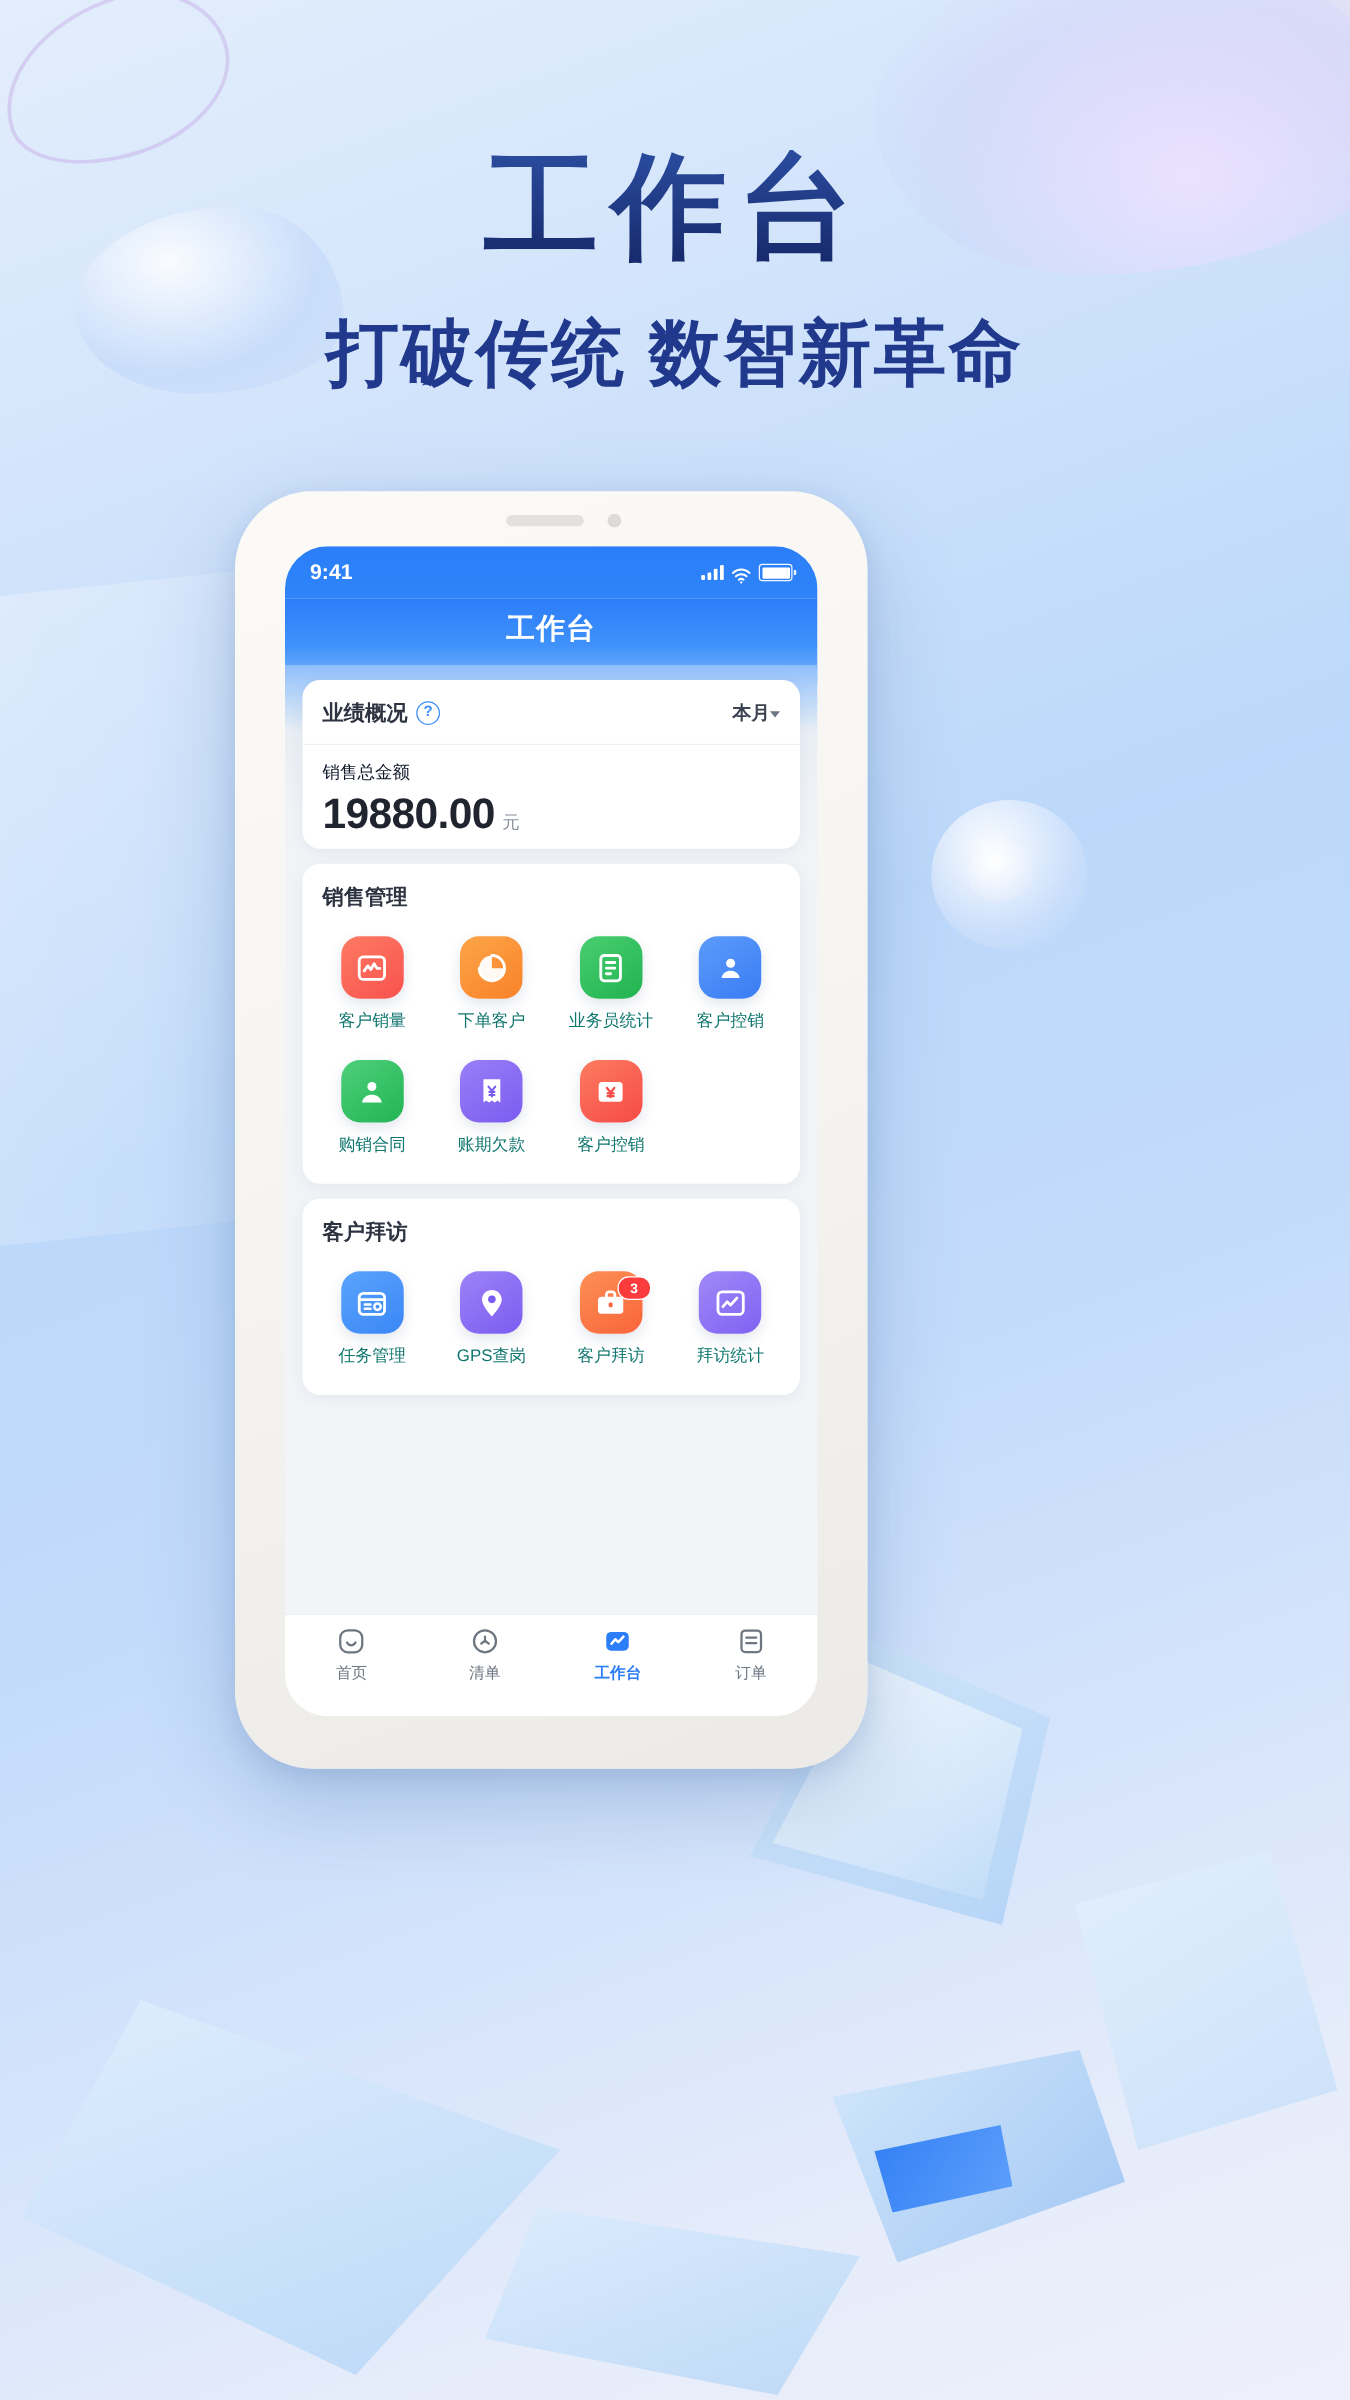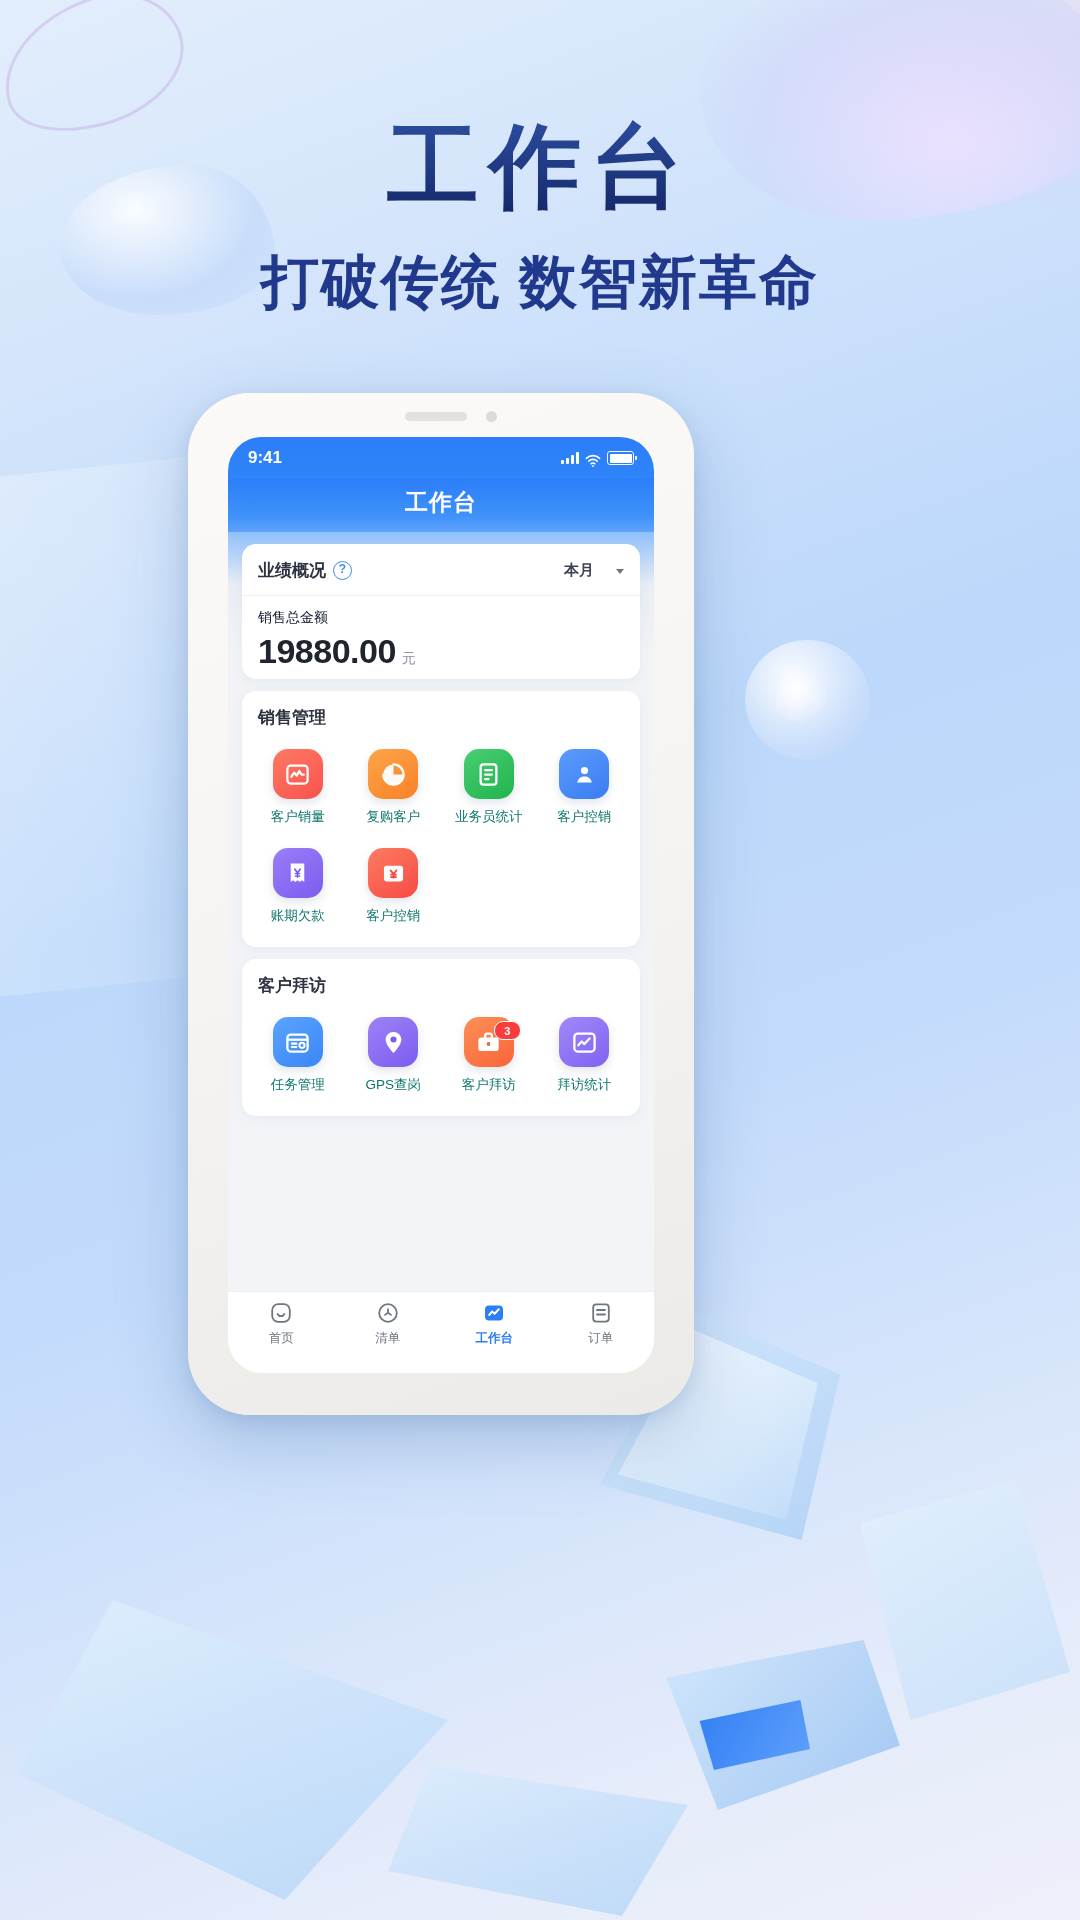--- a/index.html
+++ b/index.html
@@ -194,21 +194,21 @@
     display:flex;align-items:center;justify-content:space-between;
     padding:15px 16px 13px 16px;border-bottom:1px solid #f0f1f3;
   }
   .perf-head-left{display:flex;align-items:center;gap:7px;}
   .perf-title{font-size:17px;font-weight:700;color:#2d3340;}
   .help-icon{
     width:17px;height:17px;border-radius:50%;border:1.6px solid #3d8df6;
     color:#3d8df6;font-size:12px;line-height:14px;text-align:center;font-weight:700;
   }
   .period{
-    display:flex;align-items:center;gap:22px;color:#3b4250;font-size:15px;font-weight:600;
+    display:flex;align-items:center;gap:0;color:#3b4250;font-size:15px;font-weight:600;
   }
   .caret{
     width:0;height:0;border-left:4.5px solid transparent;border-right:4.5px solid transparent;
     border-top:5px solid #6c7582;margin-top:2px;
   }
   .perf-body{padding:13px 16px 8px 16px;}
   .amount-label{font-size:14px;color:#0f172a;}
   .amount-row{display:flex;align-items:baseline;gap:6px;margin-top:5px;}
   .amount{font-size:34px;font-weight:800;color:#20242e;letter-spacing:-.5px;}
   .amount-unit{font-size:14px;color:#8b939e;}
@@ -349,21 +349,21 @@
             </div>
             <div class="tile">
               <div style="position: relative;">
                 <div class="tile-icon" style="background: linear-gradient(145deg, rgb(253, 165, 73), rgb(249, 129, 40));">
                   <svg viewBox="0 0 24 24" fill="none">
                     <path d="M12 3a9 9 0 109 9h-9V3z" fill="#fff" opacity=".95"></path>
                     <path d="M12 3a9 9 0 11-9 9" stroke="#fff" stroke-width="2" stroke-linecap="round"></path>
                   </svg>
                 </div>
               </div>
-              <div class="tile-label">复购客户</div>
+              <div class="tile-label">下单客户</div>
             </div>
             <div class="tile">
               <div style="position: relative;">
                 <div class="tile-icon" style="background: linear-gradient(145deg, rgb(73, 206, 113), rgb(33, 179, 79));">
                   <svg viewBox="0 0 24 24" fill="none">
                     <rect x="5" y="3" width="14" height="18" rx="2.5" stroke="#fff" stroke-width="2"></rect>
                     <path d="M9 8h6M9 12h6M9 16h3" stroke="#fff" stroke-width="2" stroke-linecap="round"></path>
                   </svg>
                 </div>
               </div>
@@ -372,20 +372,31 @@
             <div class="tile">
               <div style="position: relative;">
                 <div class="tile-icon" style="background: linear-gradient(145deg, rgb(92, 155, 251), rgb(58, 124, 244));">
                   <svg viewBox="0 0 24 24" fill="none">
                     <circle cx="12" cy="8.5" r="3.2" fill="#fff"></circle>
                     <path d="M5.5 19c.8-3.5 3.4-5.2 6.5-5.2s5.7 1.7 6.5 5.2" fill="#fff"></path>
                   </svg>
                 </div>
               </div>
               <div class="tile-label">客户控销</div>
+            </div>
+            <div class="tile">
+              <div style="position: relative;">
+                <div class="tile-icon" style="background: linear-gradient(145deg, rgb(78, 208, 123), rgb(34, 180, 84));">
+                  <svg viewBox="0 0 24 24" fill="none">
+                    <circle cx="12" cy="8.2" r="3.2" fill="#fff"></circle>
+                    <path d="M5 19.5c.7-3.6 3.5-5.4 7-5.4s6.3 1.8 7 5.4z" fill="#fff"></path>
+                  </svg>
+                </div>
+              </div>
+              <div class="tile-label">购销合同</div>
             </div>
             <div class="tile">
               <div style="position: relative;">
                 <div class="tile-icon" style="background: linear-gradient(145deg, rgb(154, 126, 247), rgb(123, 92, 240));">
                   <svg viewBox="0 0 24 24" fill="none">
                     <path d="M6 3h12v16.5l-2-1.4-2 1.4-2-1.4-2 1.4-2-1.4-2 1.4z" fill="#fff"></path>
                     <path d="M9.6 8.2L12 11.3l2.4-3.1M10.2 12h3.6M10.2 14.2h3.6M12 11.3v3.9" stroke="#7b5cf0" stroke-width="1.5" stroke-linecap="round"></path>
                   </svg>
                 </div>
               </div>

